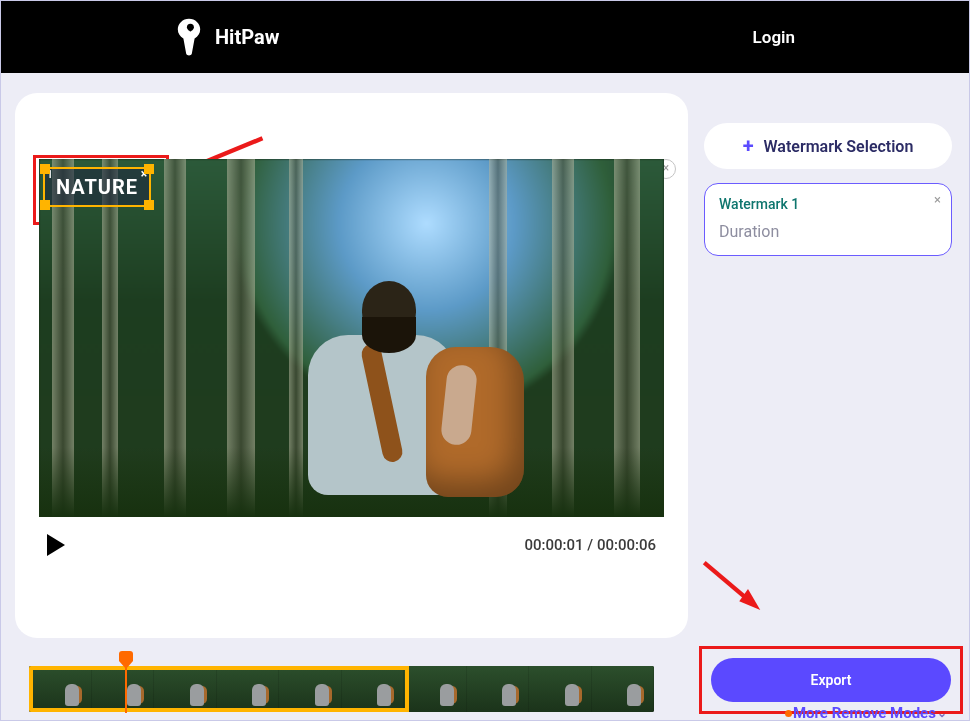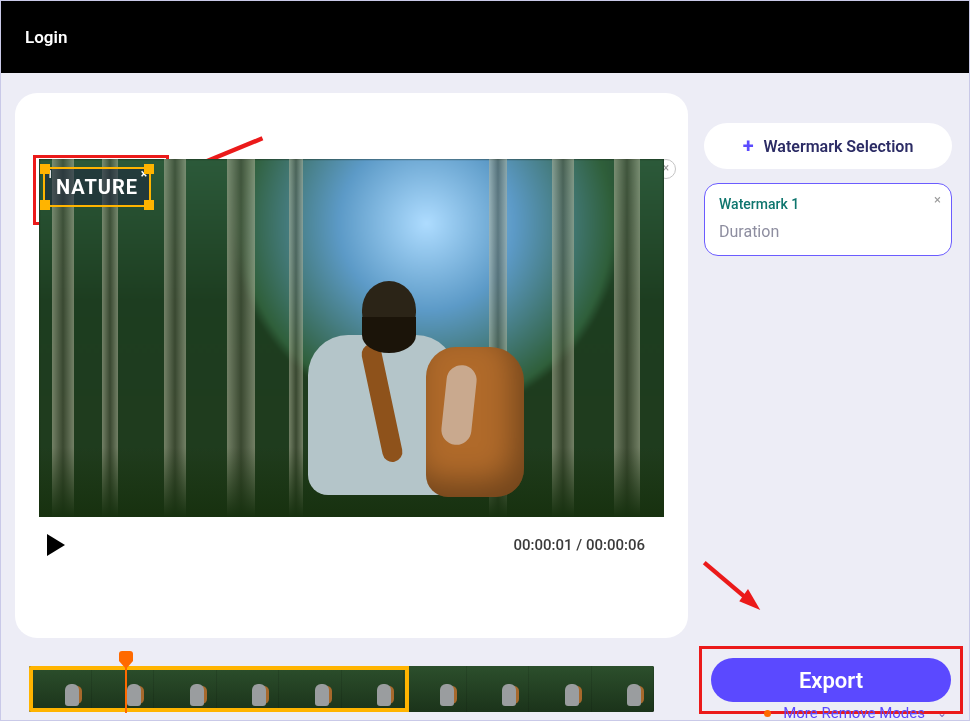--- a/index.html
+++ b/index.html
@@ -65,21 +65,21 @@
   .arrow1 { position:absolute; left:162px; top:40px; width:90px; height:44px; pointer-events:none;}
 
   .close-preview {
     position:absolute; top:66px; right:12px; width:20px; height:20px; border-radius:50%;
     border:1.5px solid #c4c4c4; color:#9a9a9a; font-size:12px; line-height:17px; text-align:center;
     cursor:pointer; background:#fff;
   }
 
   .controls {
     height:55px; display:flex; align-items:center; justify-content:space-between;
-    padding:0 43px 0 32px;
+    padding:0 32px 0 32px;
   }
   .play { width:0; height:0; border-left:18px solid #000; border-top:11px solid transparent; border-bottom:11px solid transparent; cursor:pointer;}
   .time { color:#3b3b3b; font-size:15px; font-weight:500;}
 
   .timeline-wrap { margin-top:28px; margin-left:14px; position:relative; width:640px;}
   .timeline {
     position:relative; height:46px; width:625px; border-radius:2px; overflow:hidden;
     display:flex;
     background:#0f1a0e;
   }
@@ -116,37 +116,44 @@
     font-size:14px; letter-spacing:0.3px;
   }
 
   .arrow2 { position:absolute; right:200px; bottom:100px; width:70px; height:64px; pointer-events:none;}
   .export-wrap {
     position:absolute; right:18px; bottom:18px; width:240px;
   }
   .redbox2 { position:absolute; inset:-12px; border:3px solid #eb1a1a; pointer-events:none;}
   .export-btn {
     width:100%; height:44px; border-radius:26px; background:#5b49ff; color:#fff;
-    font-size:22px; font-weight:600; display:flex; align-items:center; justify-content:center;
+    font-size:14px; font-weight:600; display:flex; align-items:center; justify-content:center;
     cursor:pointer; border:none;
   }
   .more-row {
     position:absolute; right:22px; bottom:-2px;
-    display:flex; align-items:center; gap:12px; color:#5b49ff; font-weight:400; font-size:15px;
+    display:flex; align-items:center; gap:1px; color:#5b49ff; font-weight:700; font-size:15px;
     cursor:pointer;
   }
   .dot{ width:7px; height:7px; border-radius:50%; background:#ff6a00;}
   .chev { font-size:12px; color:#7a73c0;}
 </style>
 </head>
 <body>
 
 <div class="app">
 
   <div class="header">
+    <div class="header-left">
+      <svg class="logo" viewBox="0 0 40 56">
+        <path fill="#fff" d="M20 2c9 0 16 7 16 15 0 6-3 10-8 13l-4 22c-1 3-7 3-8 0l-4-22C7 27 4 23 4 17 4 9 11 2 20 2z"></path>
+        <path fill="#000" d="M17 14a5 5 0 0 1 10 0c0 4-5 6-5 6s-5-2-5-6z"></path>
+      </svg>
+      <span class="brand">HitPaw</span>
+    </div>
     <span class="login">Login</span>
   </div>
 
   <div class="body">
 
     <div class="left-col">
       <div class="canvas-card">
 
         <div class="redbox1"></div>
 

